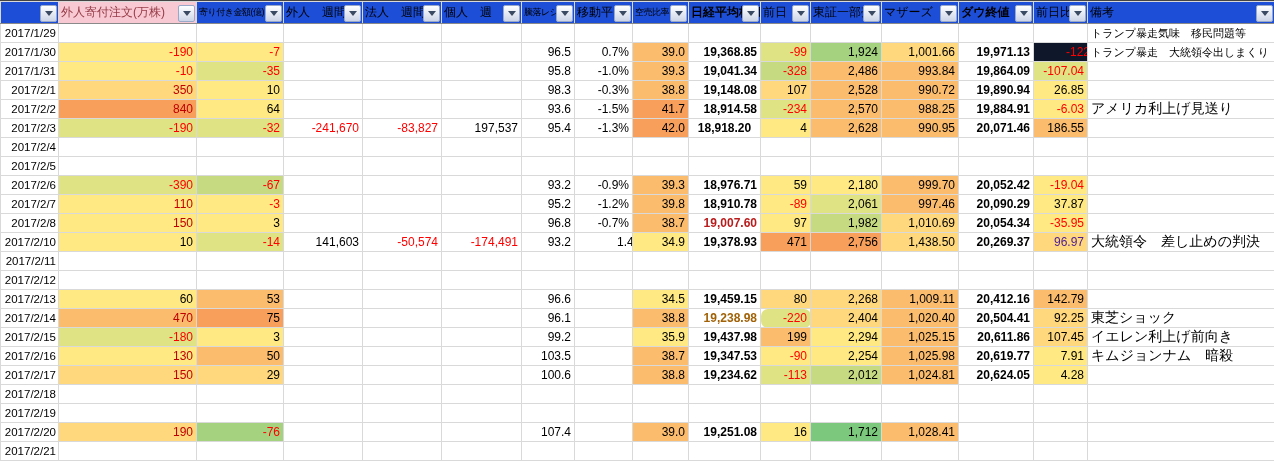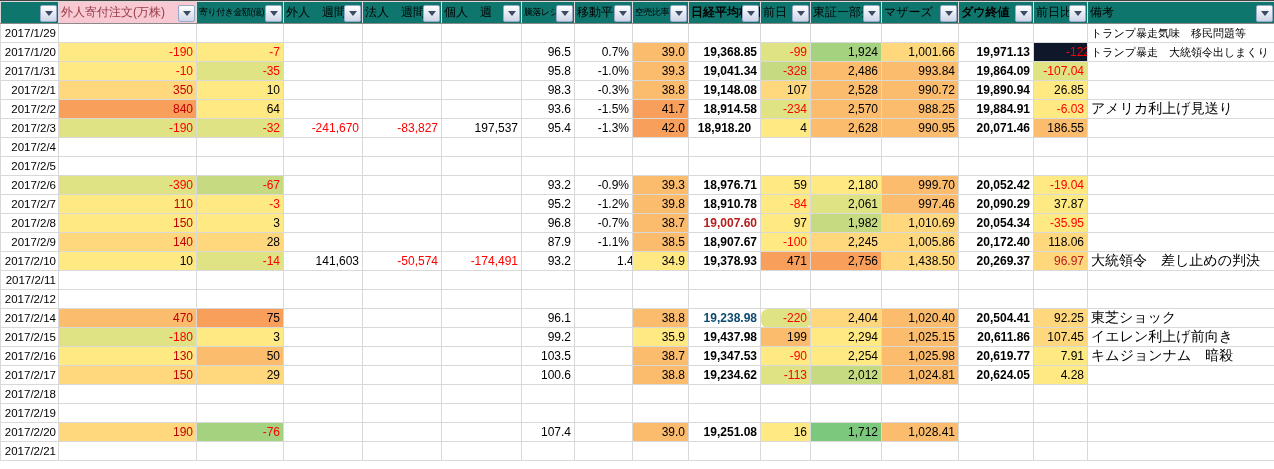--- a/index.html
+++ b/index.html
@@ -1,21 +1,21 @@
 <!DOCTYPE html>
 <html><head>
 <meta charset="utf-8">
 <style>
   html,body{margin:0;padding:0;background:#fff;}
   body{font-family:"Liberation Sans","DejaVu Sans",sans-serif;}
   .sheet{width:1274px;height:469px;overflow:hidden;border-top:1px solid #444;background:#fff;}
   table{border-collapse:collapse;table-layout:fixed;width:1274px;}
   th,td{border:1px solid #d9d9d9;overflow:hidden;white-space:nowrap;vertical-align:middle;box-sizing:border-box;}
   thead th{height:22px;padding:0 17px 0 2px;position:relative;text-align:left;font-weight:normal;
-           font-size:12px;background:#0f766e;border-bottom:1px solid #8a8a8a;color:#000;}
+           font-size:12px;background:#1d4ed8;border-bottom:1px solid #8a8a8a;color:#000;}
   th.small-h{font-size:9px;letter-spacing:-0.5px;}
   th.bold-h{font-weight:bold;}
   th.pink-h{background:#f8c9d2;color:#963c48;}
   td{height:19px;padding:0 3px;font-size:12px;color:#000;}
   td.num{text-align:right;}
   td.bold{font-weight:bold;font-size:12px;}
   td.date{text-align:right;font-size:11.5px;padding-right:2px;color:#000;}
   td.note{text-align:left;font-size:14px;overflow:visible;}
   td.note.small{font-size:11px;}
   .fbtn{position:absolute;right:1px;top:50%;margin-top:-8px;width:15px;height:15px;
@@ -112,21 +112,21 @@
           <td class="num"></td>
           <td class="num bold"></td>
           <td class="num"></td>
           <td class="num"></td>
           <td class="num"></td>
           <td class="num bold"></td>
           <td class="num"></td>
           <td class="note small">トランプ暴走気味　移民問題等</td>
         </tr>
         <tr>
-          <td class="date">2017/1/20</td>
+          <td class="date">2017/1/30</td>
           <td class="num" style="color: rgb(255, 0, 0); background: rgb(255, 233, 131);">-190</td>
           <td class="num" style="color: rgb(255, 0, 0); background: rgb(255, 233, 131);">-7</td>
           <td class="num"></td>
           <td class="num"></td>
           <td class="num"></td>
           <td class="num" style="color: rgb(0, 0, 0);">96.5</td>
           <td class="num" style="color: rgb(0, 0, 0);">0.7%</td>
           <td class="num" style="color: rgb(0, 0, 0); background: rgb(251, 188, 110);">39.0</td>
           <td class="num bold" style="color: rgb(0, 0, 0);">19,368.85</td>
           <td class="num" style="color: rgb(255, 0, 0); background: rgb(224, 227, 131);">-99</td>
@@ -266,21 +266,21 @@
           <td class="date">2017/2/7</td>
           <td class="num" style="color: rgb(192, 0, 0); background: rgb(255, 233, 131);">110</td>
           <td class="num" style="color: rgb(255, 0, 0); background: rgb(255, 233, 131);">-3</td>
           <td class="num"></td>
           <td class="num"></td>
           <td class="num"></td>
           <td class="num" style="color: rgb(0, 0, 0);">95.2</td>
           <td class="num" style="color: rgb(0, 0, 0);">-1.2%</td>
           <td class="num" style="color: rgb(0, 0, 0); background: rgb(251, 188, 110);">39.8</td>
           <td class="num bold" style="color: rgb(0, 0, 0);">18,910.78</td>
-          <td class="num" style="color: rgb(255, 0, 0); background: rgb(255, 233, 131);">-84</td>
+          <td class="num" style="color: rgb(255, 0, 0); background: rgb(255, 233, 131);">-89</td>
           <td class="num" style="color: rgb(0, 0, 0); background: rgb(224, 227, 131);">2,061</td>
           <td class="num" style="color: rgb(0, 0, 0); background: rgb(251, 188, 110);">997.46</td>
           <td class="num bold" style="color: rgb(0, 0, 0);">20,090.29</td>
           <td class="num" style="color: rgb(0, 0, 0); background: rgb(255, 233, 131);">37.87</td>
           <td class="note"></td>
         </tr>
         <tr>
           <td class="date">2017/2/8</td>
           <td class="num" style="color: rgb(192, 0, 0); background: rgb(255, 233, 131);">150</td>
           <td class="num" style="color: rgb(0, 0, 0); background: rgb(255, 233, 131);">3</td>
@@ -289,56 +289,38 @@
           <td class="num"></td>
           <td class="num" style="color: rgb(0, 0, 0);">96.8</td>
           <td class="num" style="color: rgb(0, 0, 0);">-0.7%</td>
           <td class="num" style="color: rgb(0, 0, 0); background: rgb(251, 188, 110);">38.7</td>
           <td class="num bold" style="color: #b91c1c; text-align: right;">19,007.60</td>
           <td class="num" style="color: rgb(0, 0, 0); background: rgb(255, 233, 131);">97</td>
           <td class="num" style="color: rgb(0, 0, 0); background: rgb(198, 218, 130);">1,982</td>
           <td class="num" style="color: rgb(0, 0, 0); background: rgb(255, 216, 126);">1,010.69</td>
           <td class="num bold" style="color: rgb(0, 0, 0);">20,054.34</td>
           <td class="num" style="color: rgb(255, 0, 0); background: rgb(255, 233, 131);">-35.95</td>
-          <td class="note"></td>
-        </tr>
-        <tr>
-          <td class="date">2017/2/9</td>
-          <td class="num" style="color: rgb(192, 0, 0); background: rgb(255, 216, 126);">140</td>
-          <td class="num" style="color: rgb(0, 0, 0); background: rgb(255, 216, 126);">28</td>
-          <td class="num"></td>
-          <td class="num"></td>
-          <td class="num"></td>
-          <td class="num" style="color: rgb(0, 0, 0);">87.9</td>
-          <td class="num" style="color: rgb(0, 0, 0);">-1.1%</td>
-          <td class="num" style="color: rgb(0, 0, 0); background: rgb(251, 188, 110);">38.5</td>
-          <td class="num bold" style="color: rgb(0, 0, 0);">18,907.67</td>
-          <td class="num" style="color: rgb(255, 0, 0); background: rgb(255, 233, 131);">-100</td>
-          <td class="num" style="color: rgb(0, 0, 0); background: rgb(255, 216, 126);">2,245</td>
-          <td class="num" style="color: rgb(0, 0, 0); background: rgb(255, 216, 126);">1,005.86</td>
-          <td class="num bold" style="color: rgb(0, 0, 0);">20,172.40</td>
-          <td class="num" style="color: rgb(0, 0, 0); background: rgb(255, 216, 126);">118.06</td>
           <td class="note"></td>
         </tr>
         <tr>
           <td class="date">2017/2/10</td>
           <td class="num" style="color: rgb(0, 0, 0); background: rgb(255, 233, 131);">10</td>
           <td class="num" style="color: rgb(255, 0, 0); background: rgb(224, 227, 131);">-14</td>
           <td class="num" style="color: rgb(0, 0, 0);">141,603</td>
           <td class="num" style="color: rgb(255, 0, 0);">-50,574</td>
           <td class="num" style="color: rgb(255, 0, 0);">-174,491</td>
           <td class="num" style="color: rgb(0, 0, 0);">93.2</td>
           <td class="num" style="color: rgb(0, 0, 0); padding-left: 42px;">1.4%</td>
           <td class="num" style="color: rgb(0, 0, 0); background: rgb(255, 233, 131);">34.9</td>
           <td class="num bold" style="color: rgb(0, 0, 0);">19,378.93</td>
           <td class="num" style="color: rgb(0, 0, 0); background: rgb(248, 159, 91);">471</td>
           <td class="num" style="color: rgb(0, 0, 0); background: rgb(248, 159, 91);">2,756</td>
           <td class="num" style="color: rgb(0, 0, 0); background: rgb(255, 216, 126);">1,438.50</td>
           <td class="num bold" style="color: rgb(0, 0, 0);">20,269.37</td>
-          <td class="num" style="color: #b91c1c; background: rgb(255, 216, 126); margin-left: 32px;">96.97</td>
+          <td class="num" style="color: #4c1d95; background: rgb(255, 216, 126); margin-left: 32px;">96.97</td>
           <td class="note">大統領令　差し止めの判決</td>
         </tr>
         <tr>
           <td class="date">2017/2/11</td>
           <td class="num"></td>
           <td class="num"></td>
           <td class="num"></td>
           <td class="num"></td>
           <td class="num"></td>
           <td class="num"></td>
@@ -361,33 +343,51 @@
           <td class="num"></td>
           <td class="num"></td>
           <td class="num"></td>
           <td class="num"></td>
           <td class="num bold"></td>
           <td class="num"></td>
           <td class="num"></td>
           <td class="num"></td>
           <td class="num bold"></td>
           <td class="num"></td>
+          <td class="note"></td>
+        </tr>
+        <tr>
+          <td class="date">2017/2/13</td>
+          <td class="num" style="color: rgb(0, 0, 0); background: rgb(255, 233, 131);">60</td>
+          <td class="num" style="color: rgb(0, 0, 0); background: rgb(251, 188, 110);">53</td>
+          <td class="num"></td>
+          <td class="num"></td>
+          <td class="num"></td>
+          <td class="num" style="color: rgb(0, 0, 0);">96.6</td>
+          <td class="num"></td>
+          <td class="num" style="color: rgb(0, 0, 0); background: rgb(255, 233, 131);">34.5</td>
+          <td class="num bold" style="color: rgb(0, 0, 0);">19,459.15</td>
+          <td class="num" style="color: rgb(0, 0, 0); background: rgb(255, 216, 126);">80</td>
+          <td class="num" style="color: rgb(0, 0, 0); background: rgb(255, 216, 126);">2,268</td>
+          <td class="num" style="color: rgb(0, 0, 0); background: rgb(251, 188, 110);">1,009.11</td>
+          <td class="num bold" style="color: rgb(0, 0, 0);">20,412.16</td>
+          <td class="num" style="color: rgb(0, 0, 0); background: rgb(251, 188, 110);">142.79</td>
           <td class="note"></td>
         </tr>
         <tr>
           <td class="date">2017/2/14</td>
           <td class="num" style="color: rgb(192, 0, 0); background: rgb(251, 188, 110);">470</td>
           <td class="num" style="color: rgb(0, 0, 0); background: rgb(248, 159, 91);">75</td>
           <td class="num"></td>
           <td class="num"></td>
           <td class="num"></td>
           <td class="num" style="color: rgb(0, 0, 0);">96.1</td>
           <td class="num"></td>
           <td class="num" style="color: rgb(0, 0, 0); background: rgb(251, 188, 110);">38.8</td>
-          <td class="num bold" style="color: #0c4a6e;">19,238.98</td>
+          <td class="num bold" style="color: #a16207;">19,238.98</td>
           <td class="num" style="color: rgb(255, 0, 0); background: rgb(224, 227, 131); border-radius: 7px;">-220</td>
           <td class="num" style="color: rgb(0, 0, 0); background: rgb(255, 216, 126);">2,404</td>
           <td class="num" style="color: rgb(0, 0, 0); background: rgb(251, 188, 110);">1,020.40</td>
           <td class="num bold" style="color: rgb(0, 0, 0);">20,504.41</td>
           <td class="num" style="color: rgb(0, 0, 0); background: rgb(255, 216, 126);">92.25</td>
           <td class="note">東芝ショック</td>
         </tr>
         <tr>
           <td class="date">2017/2/15</td>
           <td class="num" style="color: rgb(255, 0, 0); background: rgb(224, 227, 131);">-180</td>

